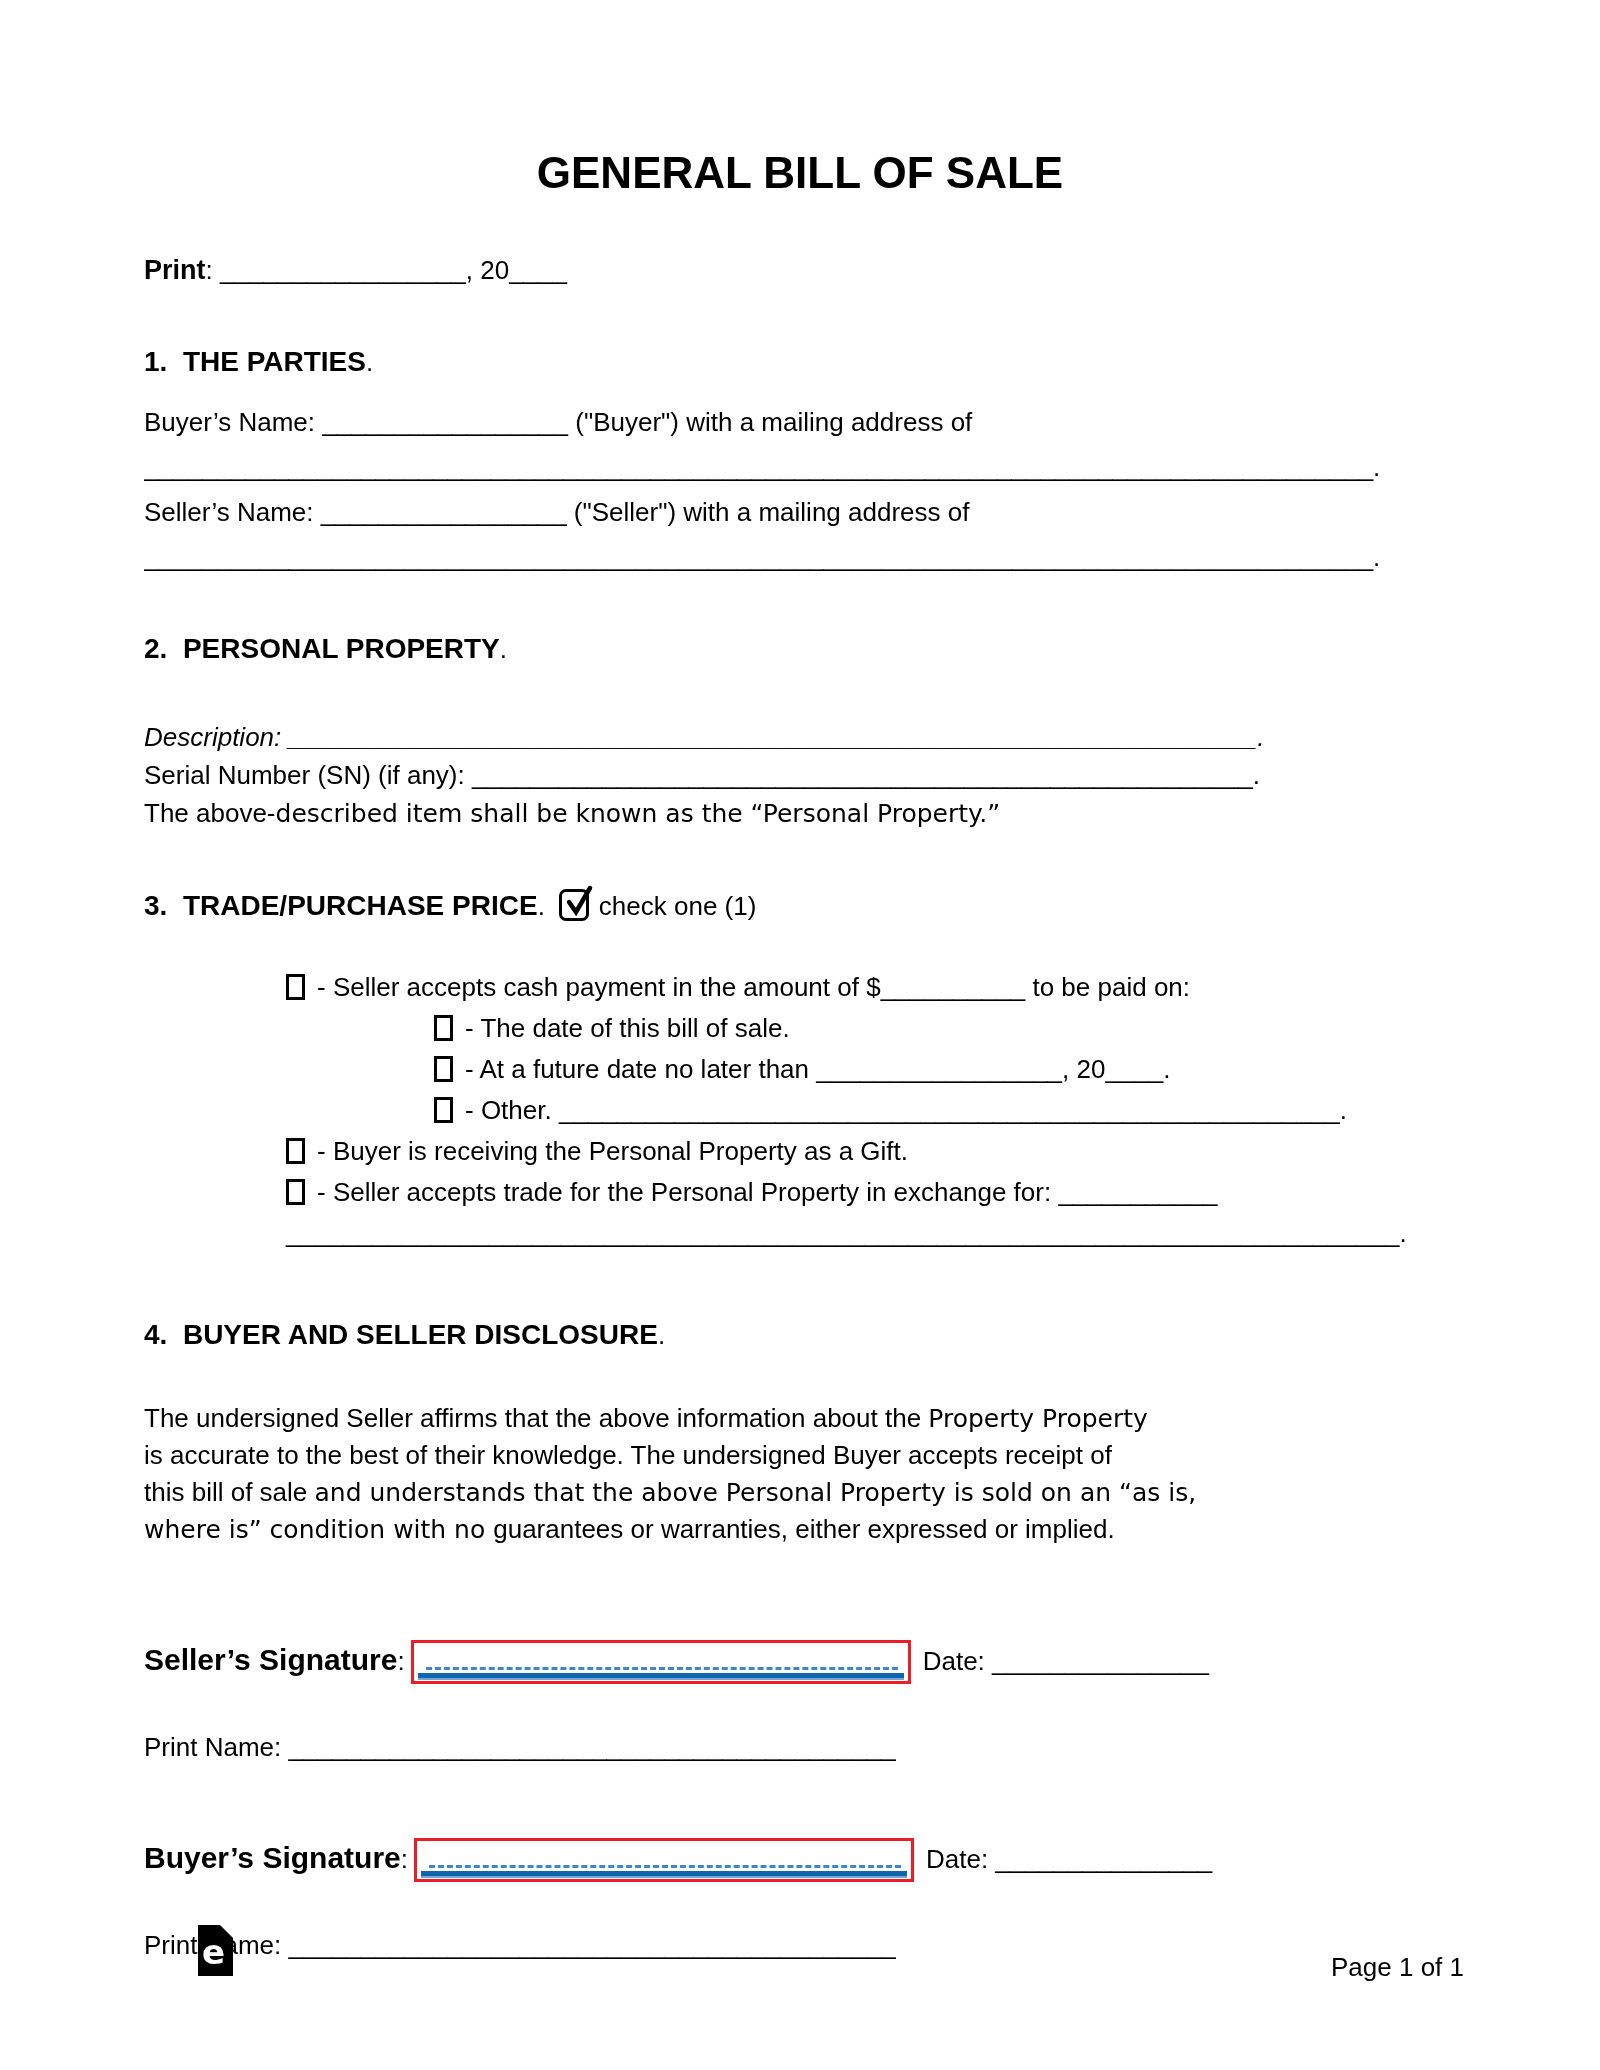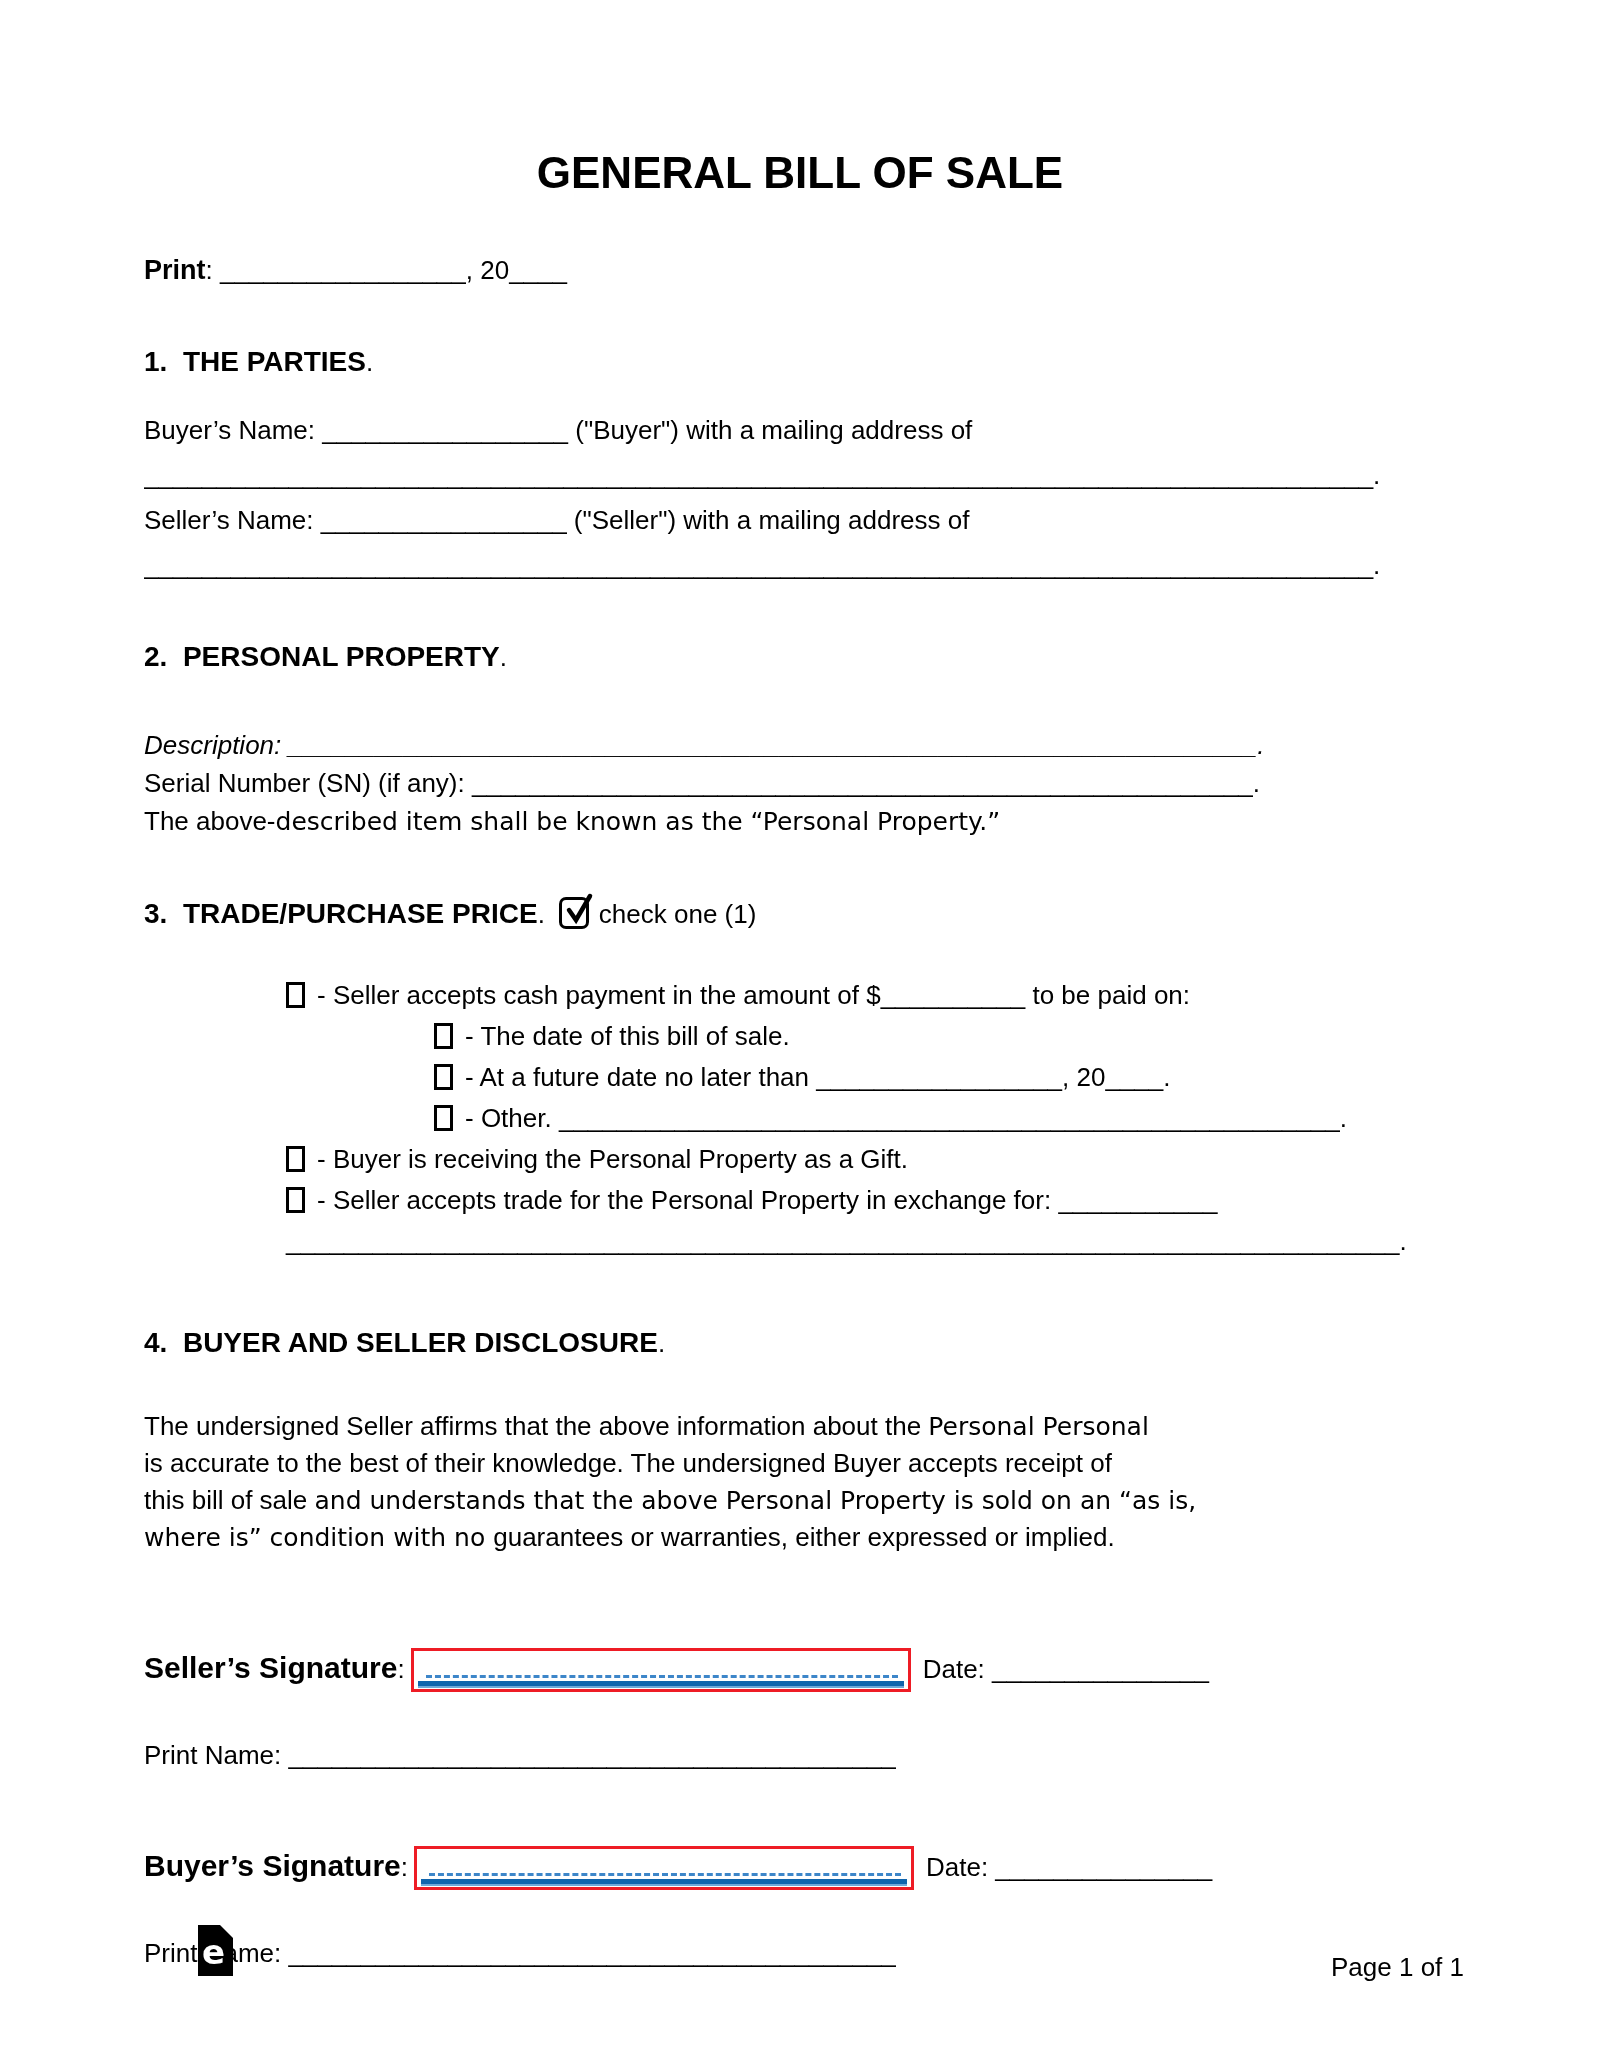--- a/index.html
+++ b/index.html
@@ -19,21 +19,21 @@
     font-size:44px; font-weight:700; letter-spacing:0px; line-height:1.15;
   }
   .line { font-size:26px; line-height:38px; white-space:nowrap; overflow:hidden; margin:0; }
   .date-row { margin-top:52px; }
   .date-row .f-bold { font-size:27px; }
 
   .heading { margin-top:56px; font-size:28px; line-height:34px; white-space:nowrap; }
   .heading .hnum { font-weight:700; white-space:pre; }
   .heading .f-round { font-size:26px; }
 
-  .mt-first { margin-top:32px; }
+  .mt-first { margin-top:24px; }
   .mt-line  { margin-top:7px; }
   .mt-block { margin-top:52px;font-style:italic; }
 
   
   .cb-row { font-size:26px; line-height:41px; white-space:nowrap; overflow:hidden; }
   .cb-rows { margin-top:44px; }
   .lvl1 { padding-left:142px; }
   .lvl2 { padding-left:290px; }
   .cb {
     display:inline-block; width:19px; height:26px;
@@ -151,21 +151,21 @@
       </div>
       <div class="cb-row lvl1">
         <span class="f-round">_____________________________________________________________________________.</span>
       </div>
     </div>
 
     <div class="heading" style="margin-top:64px">
       <span class="hnum">4.&nbsp;&nbsp;BUYER AND SELLER DISCLOSURE</span><span class="f-round">.</span>
     </div>
     <div class="para">
-      <div class="para-line"><span class="f-round">The undersigned Seller affirms that the above information about the </span><span class="f-std">Personal Personal</span><span class="f-round"></span></div>
+      <div class="para-line"><span class="f-round">The undersigned Seller affirms that the above information about the </span><span class="f-std">Property Property</span><span class="f-round"></span></div>
       <div class="para-line"><span class="f-round">is accurate to the best of their knowledge. The undersigned Buyer accepts receipt of</span><span class="f-std"></span><span class="f-round"></span></div>
       <div class="para-line"><span class="f-round">this bill of sale </span><span class="f-std">and understands that the above Personal Property is sold on an “as is,</span><span class="f-round"></span></div>
       <div class="para-line"><span class="f-round"></span><span class="f-std">where is” condition with no </span><span class="f-round">guarantees or warranties, either expressed or implied.</span></div>
     </div>
 
     <div class="sig-row sig-seller">
       <span class="sig-label">Seller’s Signature</span><span class="f-round">:</span><span class="sig-box"><span class="sig-dash"></span><span class="sig-solid"></span></span><span class="f-round">Date: _______________</span>
     </div>
     <p class="line f-round print-row">Print Name: __________________________________________</p>
 

